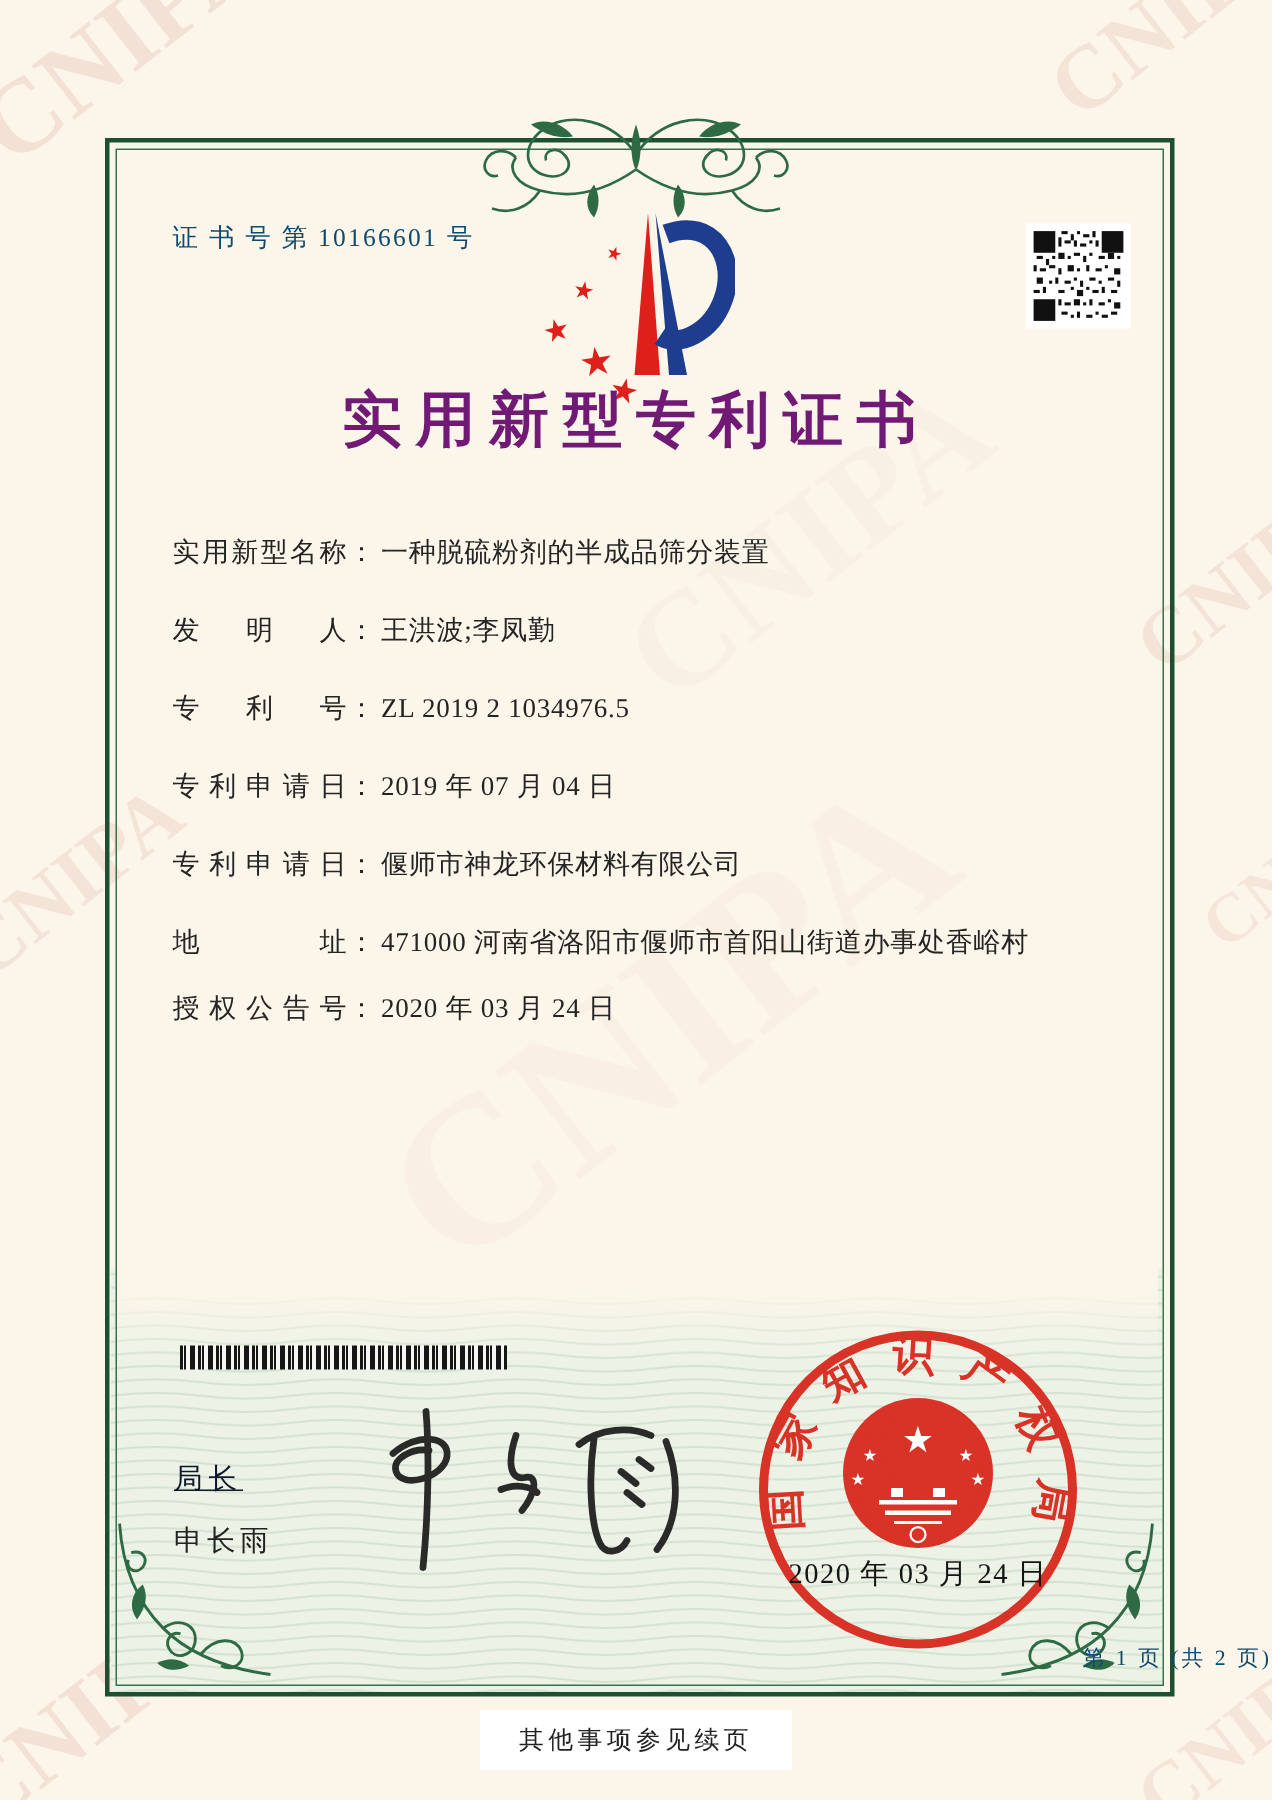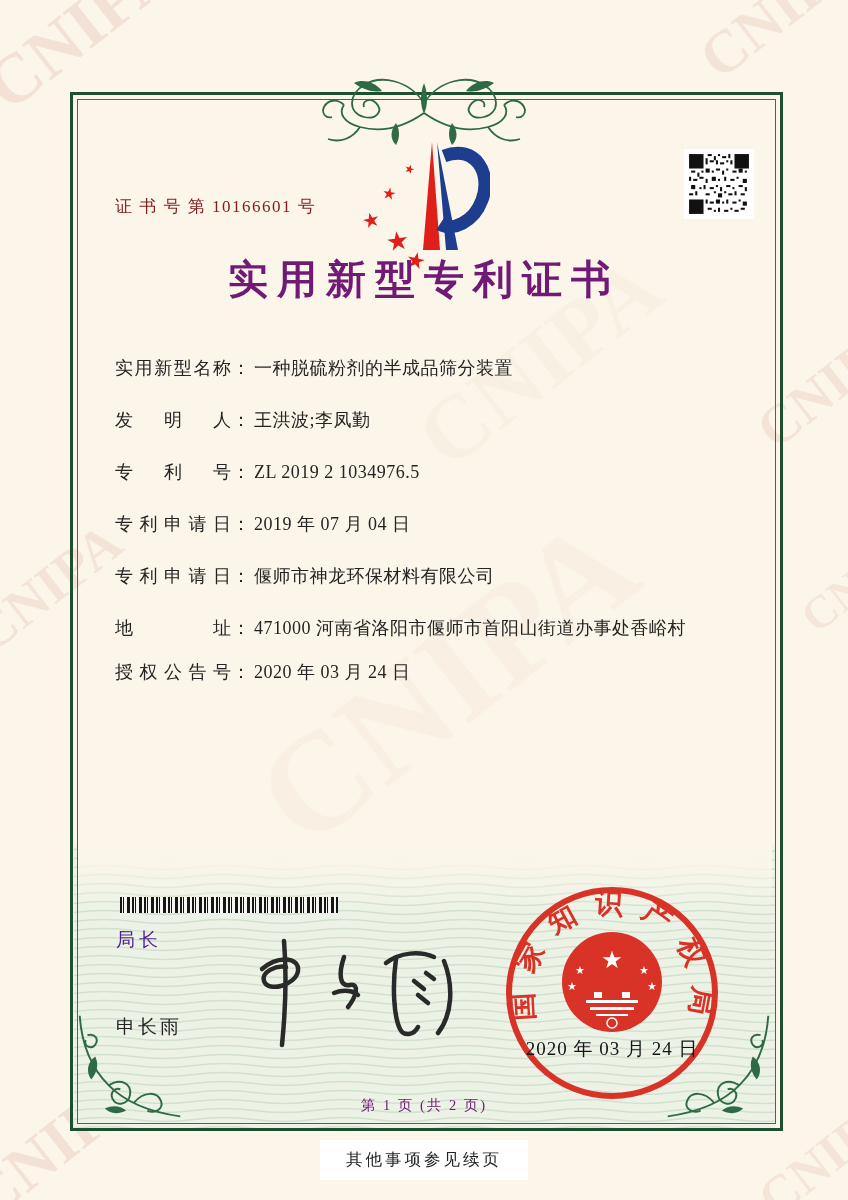--- a/index.html
+++ b/index.html
@@ -11,21 +11,21 @@
   }
   
   .border-outer{position:absolute;left:70px;top:92px;width:713px;height:1039px;
     border:3px solid #1d5031;box-sizing:border-box;}
   .border-inner{position:absolute;left:77px;top:99px;width:699px;height:1025px;
     border:1px solid #35714a;box-sizing:border-box;}
   
   .wm{position:absolute;font-weight:bold;color:#d99a8e;white-space:nowrap;
       transform:rotate(-38deg);pointer-events:none;font-family:"Liberation Serif",serif;}
   
-  .cert-no{position:absolute;left:115px;top:147px;font-size:17px;letter-spacing:1.5px;color:#7f1d1d;margin-top:48px;}
+  .cert-no{position:absolute;left:115px;top:147px;font-size:17px;letter-spacing:1.5px;color:#0c4a6e;}
   .logo{position:absolute;left:360px;top:140px;width:130px;height:115px;}
   .logo .star{position:absolute;color:#de1f1a;}
   .qr{position:absolute;left:684px;top:149px;width:64px;height:64px;background:#fff;padding:3px;}
   .title{position:absolute;left:0;top:252px;width:848px;text-align:center;
     font-size:40px;font-weight:bold;letter-spacing:9px;color:#701a75;}
   
   .frow{position:absolute;left:115px;font-size:18px;color:#242424;white-space:nowrap;}
   .lab{display:inline-block;width:116px;text-align:justify;text-align-last:justify;font-family:Liberation Mono, monospace;}
   .colon{display:inline-block;margin-left:1px;}
   .val{margin-left:4px;letter-spacing:0.5px;}
@@ -35,28 +35,28 @@
     line-height:26.4px;text-align:justify;color:#262626;letter-spacing:0.4px;}
   .paras p{margin:0;text-indent:2.05em;}
   
   .band{position:absolute;left:74px;top:845px;width:701px;height:283px;}
   .band-fade{position:absolute;left:77px;top:845px;width:695px;height:64px;
     background:linear-gradient(#fcf6ea 18%,rgba(252,246,234,0));}
   
   .barcode{position:absolute;left:120px;top:897px;width:218px;height:16px;
     background:repeating-linear-gradient(90deg,#161616 0px,#161616 2px,#f6f6f2 2px,#f6f6f2 3px,
       #161616 3px,#161616 4px,#f6f6f2 4px,#f6f6f2 7px,#161616 7px,#161616 10px,#f6f6f2 10px,#f6f6f2 12px);}
-  .director-title{position:absolute;left:116px;top:927px;font-size:19px;letter-spacing:4px;color:#4c1d95;}
+  .director-title{position:absolute;left:116px;top:973px;font-size:19px;letter-spacing:4px;color:#0f172a;text-decoration:underline;}
   .director-name{position:absolute;left:116px;top:1014px;font-size:19px;letter-spacing:3px;color:#222;}
   .signature{position:absolute;left:238px;top:935px;width:230px;height:118px;}
   .seal{position:absolute;left:495px;top:878px;width:240px;height:238px;opacity:0.93;}
   .seal-date{position:absolute;left:502px;top:1036px;width:220px;text-align:center;
     font-size:19px;letter-spacing:1px;color:#141414;}
-  .page-num{position:absolute;left:0;top:1096px;width:848px;text-align:center;
-    font-size:14.5px;letter-spacing:2px;color:#701a75;}
+  .page-num{position:absolute;left:0;top:1096px;width:848px;text-align:right;
+    font-size:14.5px;letter-spacing:2px;color:#0c4a6e;}
   .note-box{position:absolute;left:50%;top:1140px;transform:translateX(-50%);
     background:#ffffff;padding:9px 26px;font-size:16.5px;letter-spacing:3px;color:#222;}
   
   .orn-top{position:absolute;left:304px;top:68px;width:240px;height:86px;}
   .orn-corner{position:absolute;width:116px;height:116px;}
   .orn-br{left:660px;top:1010px;}
   .orn-bl{left:72px;top:1010px;transform:scaleX(-1);}
 </style>
 </head>
 <body>

